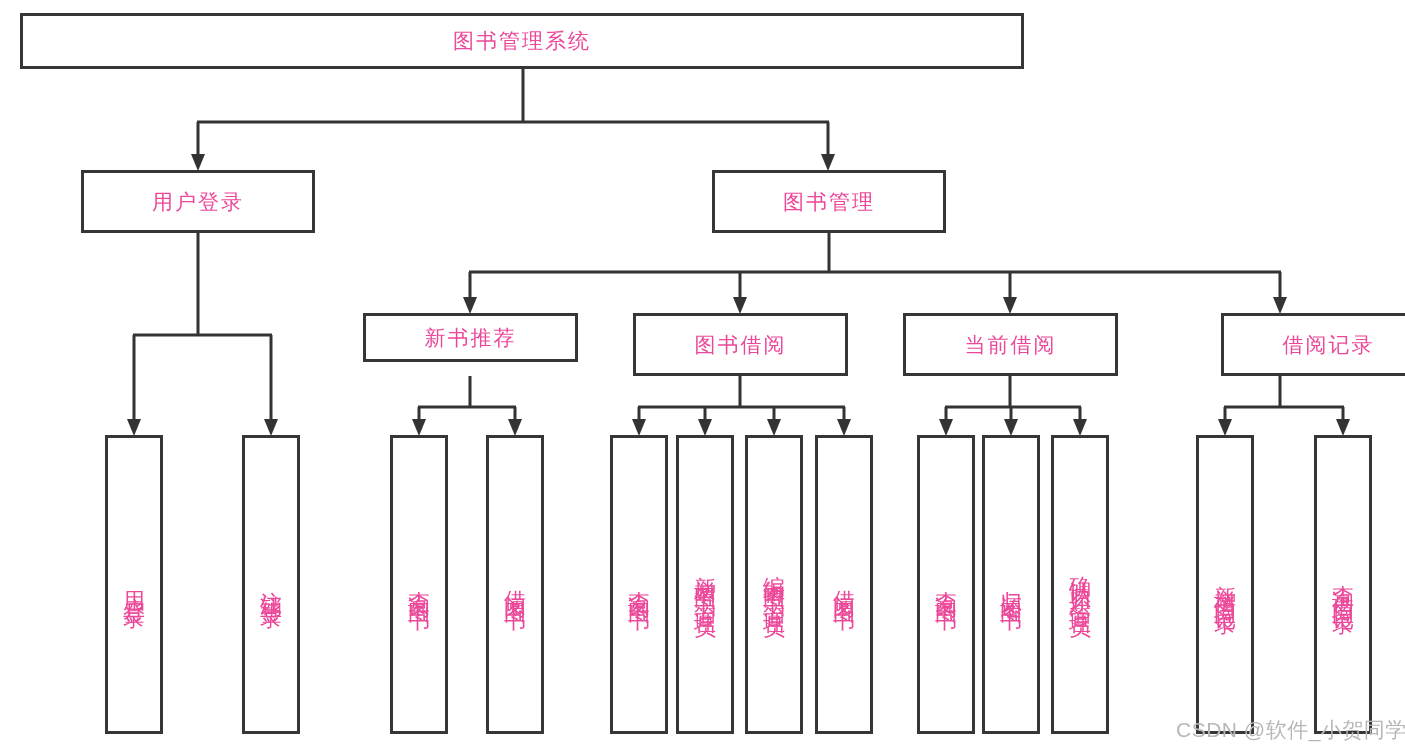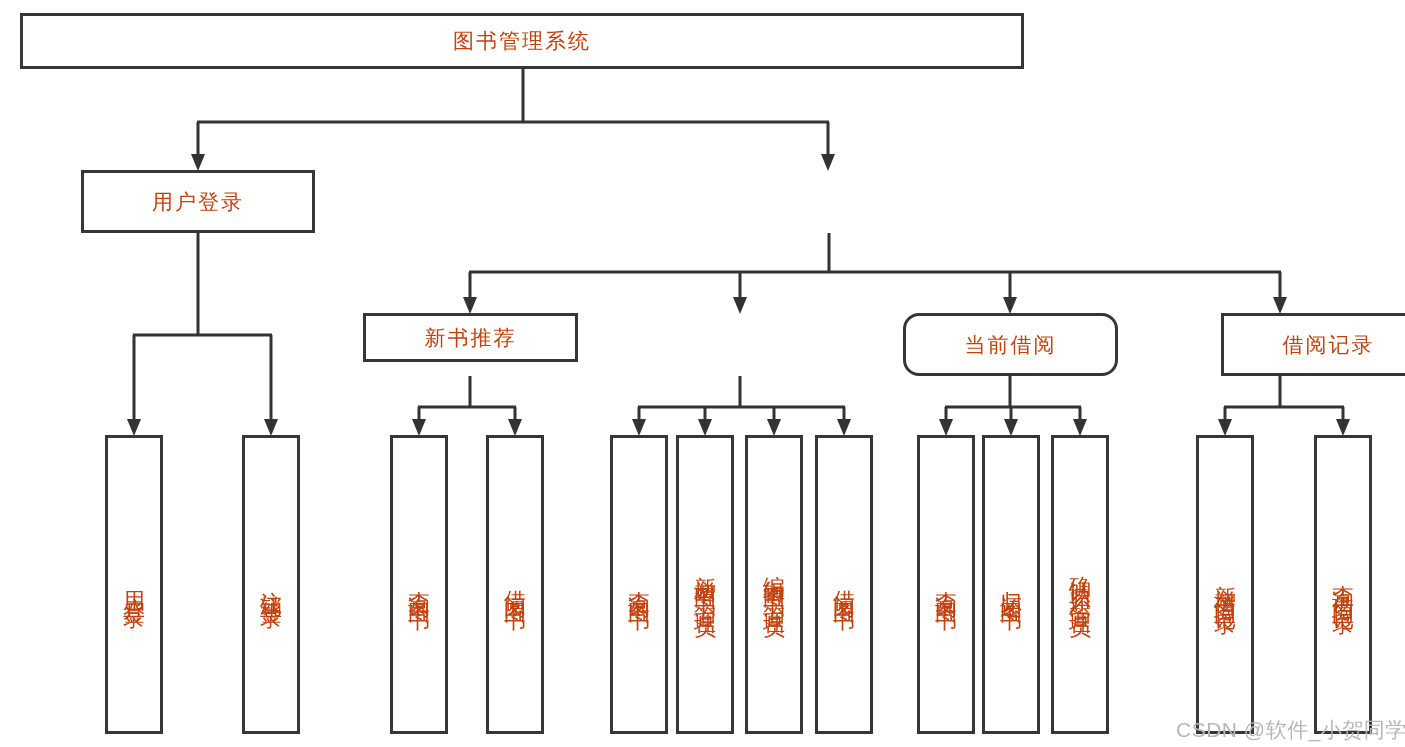--- a/index.html
+++ b/index.html
@@ -5,21 +5,21 @@
   html,body { margin:0; padding:0; background:#ffffff; }
   .stage {
     position:relative; width:1405px; height:747px; background:#ffffff;
     font-family:"Liberation Sans", sans-serif; overflow:hidden;
   }
   .wires { position:absolute; left:0; top:0; pointer-events:none; }
   .box {
     position:absolute; box-sizing:border-box;
     border:3px solid #363636; background:#ffffff;
     display:flex; align-items:center; justify-content:center;
-    color:#c2410c; z-index:2; text-align:center;
+    color:#ec4899; z-index:2; text-align:center;
   }
   .hbox { font-size:21px; letter-spacing:2px; font-weight:400; }
   .vbox { font-size:22px; }
   .vbox .vtext {
     writing-mode:vertical-rl; text-orientation:mixed;
     letter-spacing:6px; line-height:1;
   }
   .watermark {
     position:absolute; z-index:5; color:#b7b7b7;
     font-size:21px; letter-spacing:0.5px; white-space:nowrap;
@@ -59,23 +59,25 @@
       <polygon points="1004,419 1018,419 1011,436"></polygon>
       <polygon points="1073,419 1087,419 1080,436"></polygon>
       <polygon points="1218,419 1232,419 1225,436"></polygon>
       <polygon points="1336,419 1350,419 1343,436"></polygon>
     </g>
   </svg>
 
   <div class="box hbox" style="left:20px; top:13px; width:1004px; height:56px;">图书管理系统</div>
 
   <div class="box hbox" style="left:81px; top:170px; width:234px; height:63px;">用户登录</div>
+  <div class="box hbox" style="left:712px; top:170px; width:234px; height:63px;">图书管理</div>
 
   <div class="box hbox" style="left:363px; top:313px; width:215px; height:49px;">新书推荐</div>
-  <div class="box hbox" style="left:903px; top:313px; width:215px; height:63px;border-radius:16px;">当前借阅</div>
+  <div class="box hbox" style="left:633px; top:313px; width:215px; height:63px;">图书借阅</div>
+  <div class="box hbox" style="left:903px; top:313px; width:215px; height:63px;">当前借阅</div>
   <div class="box hbox" style="left:1173px; top:313px; width:215px; height:63px;margin-left:48px;">借阅记录</div>
 
   <div class="box vbox" style="left:105px; top:435px; width:58px; height:299px;">
     <span class="vtext">用户登录</span>
   </div>
   <div class="box vbox" style="left:242px; top:435px; width:58px; height:299px;">
     <span class="vtext">注销登录</span>
   </div>
 
   <div class="box vbox" style="left:390px; top:435px; width:58px; height:299px;">

